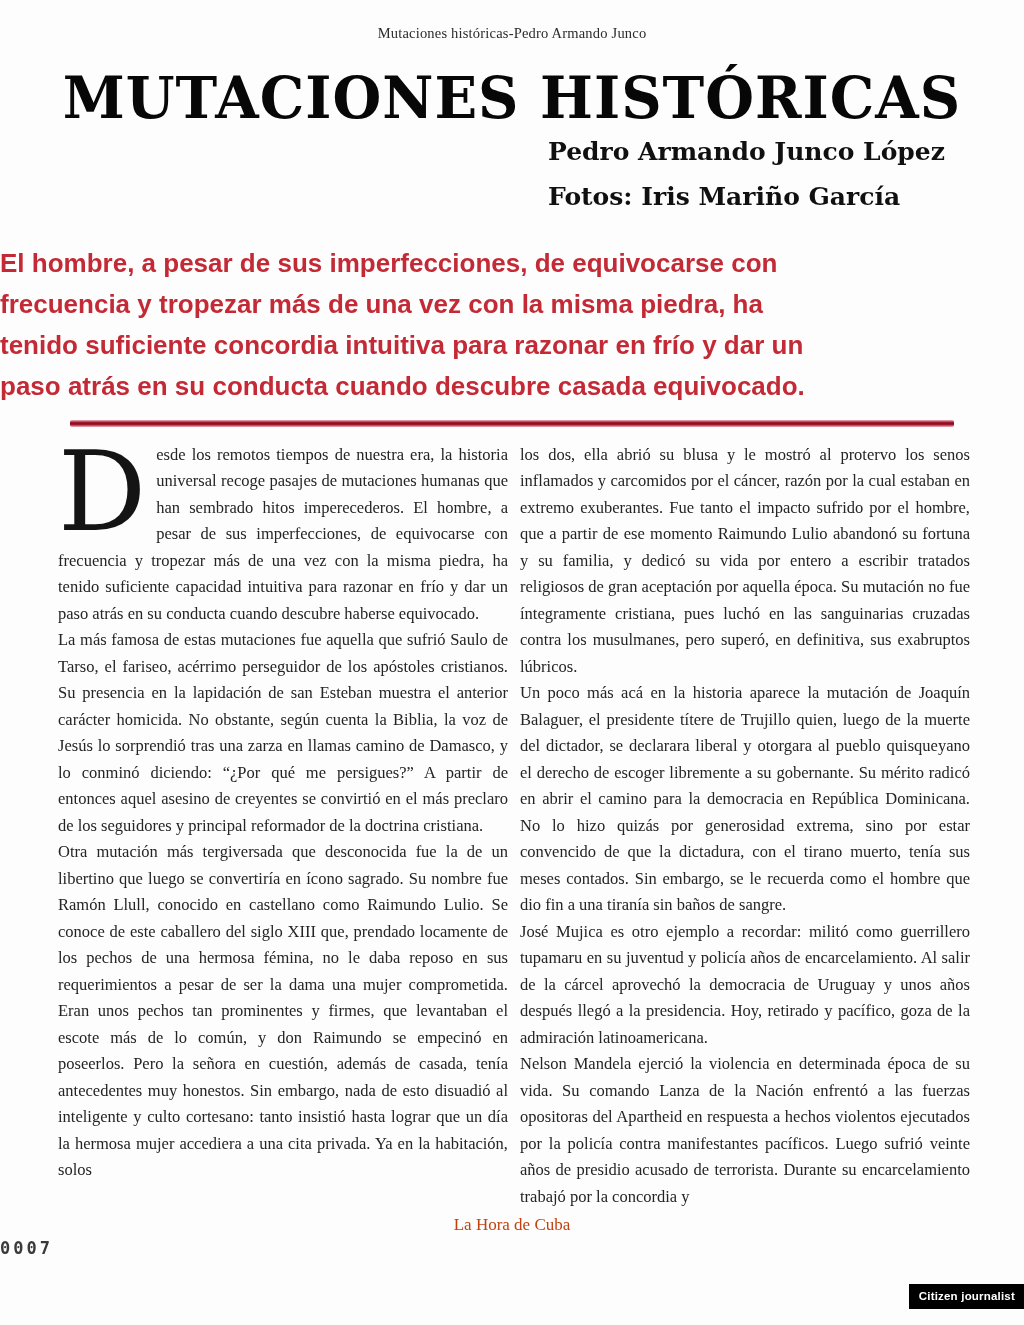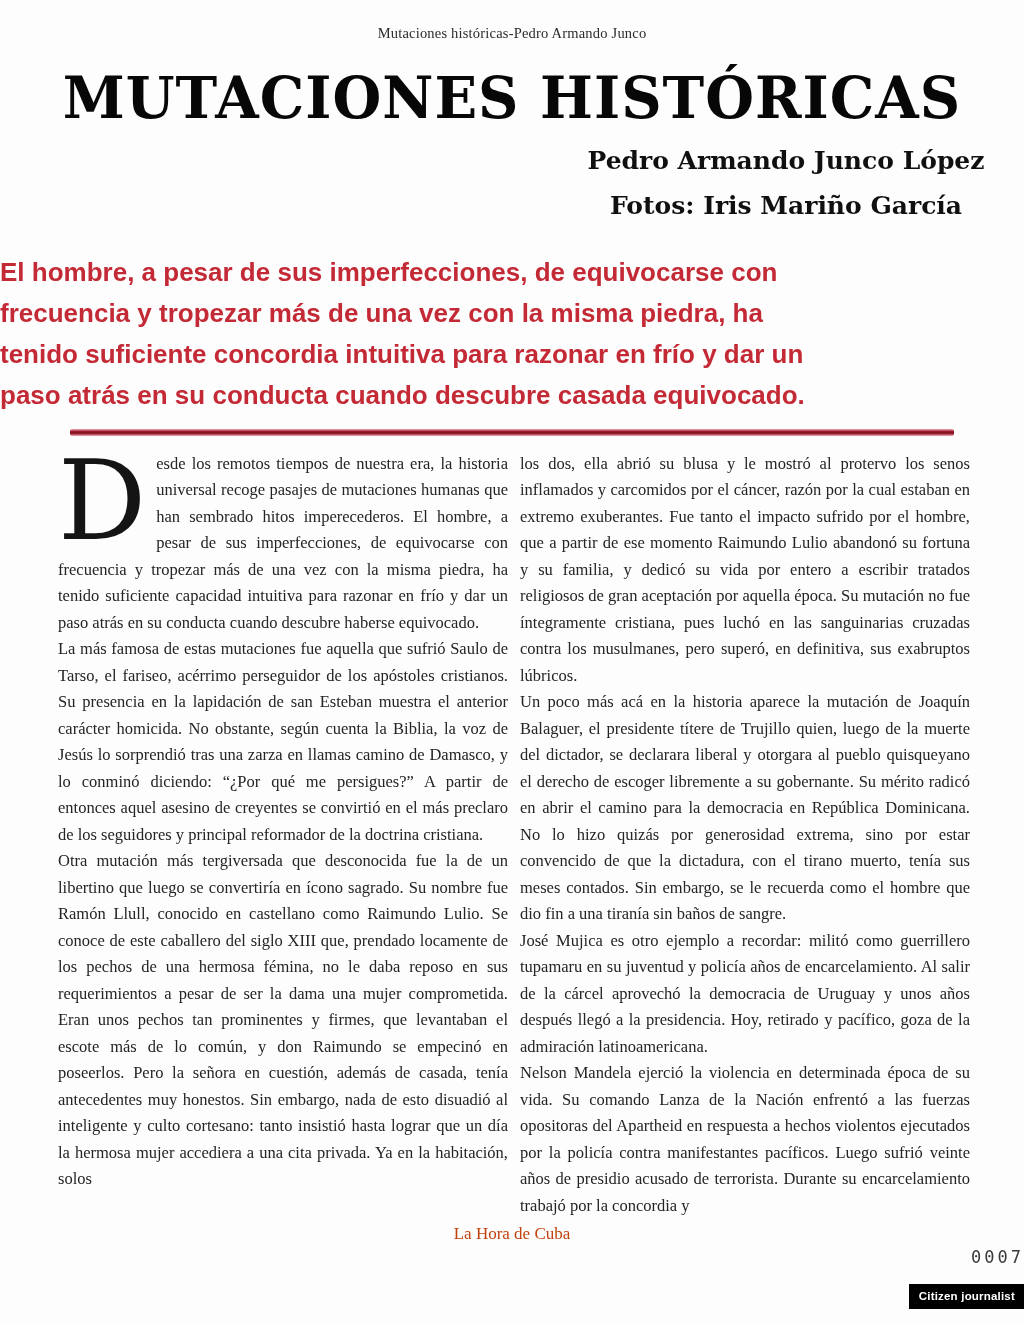--- a/index.html
+++ b/index.html
@@ -26,27 +26,26 @@
     font-family:"DejaVu Serif", serif;
     font-weight:bold;
     font-size:56px;
     line-height:1.12;
     letter-spacing:1px;
     color:#070707;
     transform:scaleY(1.04);
   }
 
   .byline-block {
-    margin:9px 0 0 548px;
+    margin:0 0 0 548px;
     font-family:"DejaVu Serif", serif;
     font-weight:bold;
     font-size:25px;
     line-height:45px;
     color:#101010;
-    text-align:center;
   }
 
   .lede {
     margin-top:24px;
     text-align:left;
     font-family:Liberation Sans, sans-serif;
     font-weight:bold;
     font-size:26px;
     line-height:41px;
     color:#c32a35;
@@ -84,23 +83,23 @@
   }
 
   .footer-pub {
     margin-top:5px;
     text-align:center;
     font-size:17px;
     color:#c2410c;
   }
   .page-number {
     margin-top:3px;
-    text-align:right;
+    text-align:left;
     font-family:"DejaVu Sans Mono", monospace;
-    font-weight:normal;
+    font-weight:bold;
     font-size:17px;
     letter-spacing:3px;
     color:#3a3a3a;
   }
 
   .badge {
     position:absolute;
     right:0; bottom:16px;
     background:#000000;
     color:#ffffff;

